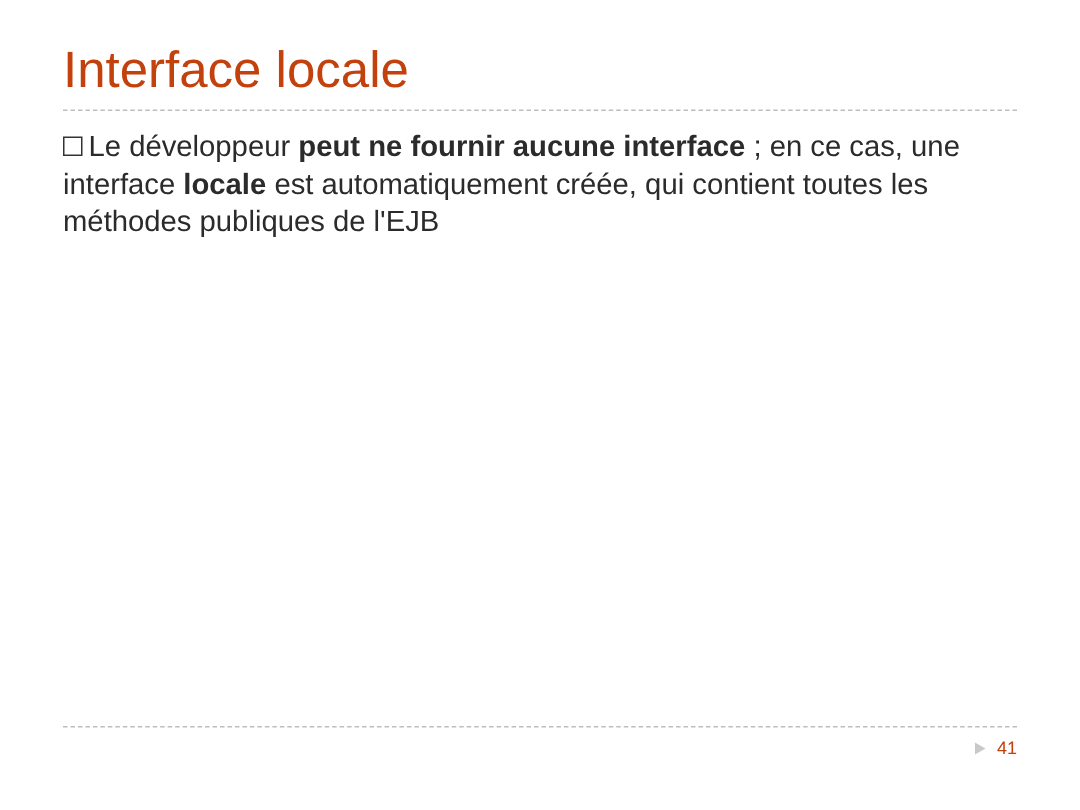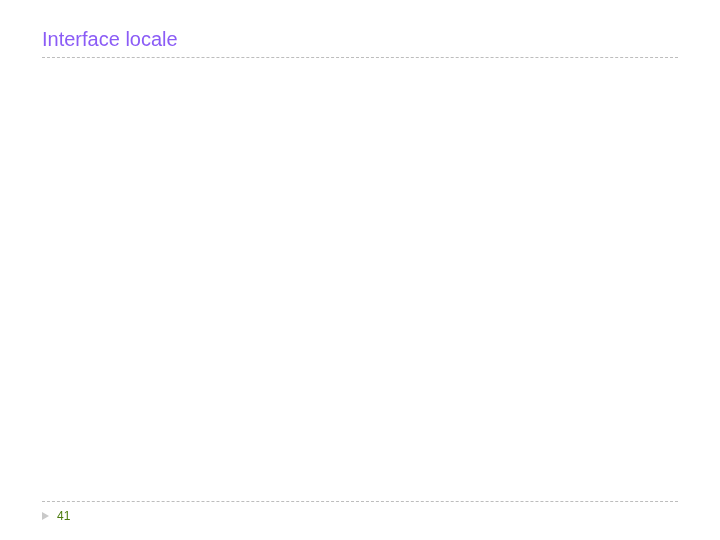--- a/index.html
+++ b/index.html
@@ -5,22 +5,22 @@
   * { margin: 0; padding: 0; box-sizing: border-box; }
   body {
     width: 720px;
     height: 540px;
     background: #ffffff;
     font-family: Arial, Helvetica, sans-serif;
     position: relative;
     padding: 28px 42px 0 42px;
   }
   .title {
-    font-size: 20px;
-    color: #8b5cf6;
+    font-size: 34px;
+    color: #c2410c;
     font-weight: 400;
     padding-bottom: 6px;
     border-bottom: 1px dashed #bdbdbd;
     margin-bottom: 12px;
   }
   .content {
     font-size: 19.5px;
     color: #2b2b2b;
     line-height: 1.28;
   }
@@ -34,42 +34,46 @@
     border: 1.5px solid #333;
     vertical-align: baseline;
     margin-right: 4px;
     position: relative;
     top: 0px;
   }
   .footer {
     position: absolute;
     left: 42px;
     right: 42px;
-    bottom: 17px;
+    bottom: 34px;
     border-top: 1px dashed #bdbdbd;
     padding-top: 6px;
     font-size: 12px;
-    color: #4d7c0f;
+    color: #c2410c;
+    text-align: right;
   }
   .footer .arrow {
     display: inline-block;
     width: 0; height: 0;
     border-top: 4px solid transparent;
     border-bottom: 4px solid transparent;
     border-left: 7px solid #c9c9c9;
     margin-right: 8px;
     vertical-align: middle;
   }
   .pagenum {
     vertical-align: middle;
   }
 </style>
 </head>
 <body>
 
 <div class="title">Interface locale</div>
 
 <div class="content">
+  <p class="bullet-para">
+    <span class="bullet-box"></span><span>Le développeur </span><strong>peut ne fournir aucune interface</strong><span> ; en ce cas, une interface </span><strong>locale</strong><span> est automatiquement créée, qui contient toutes les méthodes publiques de l'EJB</span>
+  </p>
 </div>
 
 <div class="footer">
   <span class="arrow"></span><span class="pagenum">41</span>
 </div>
 
 </body></html>

